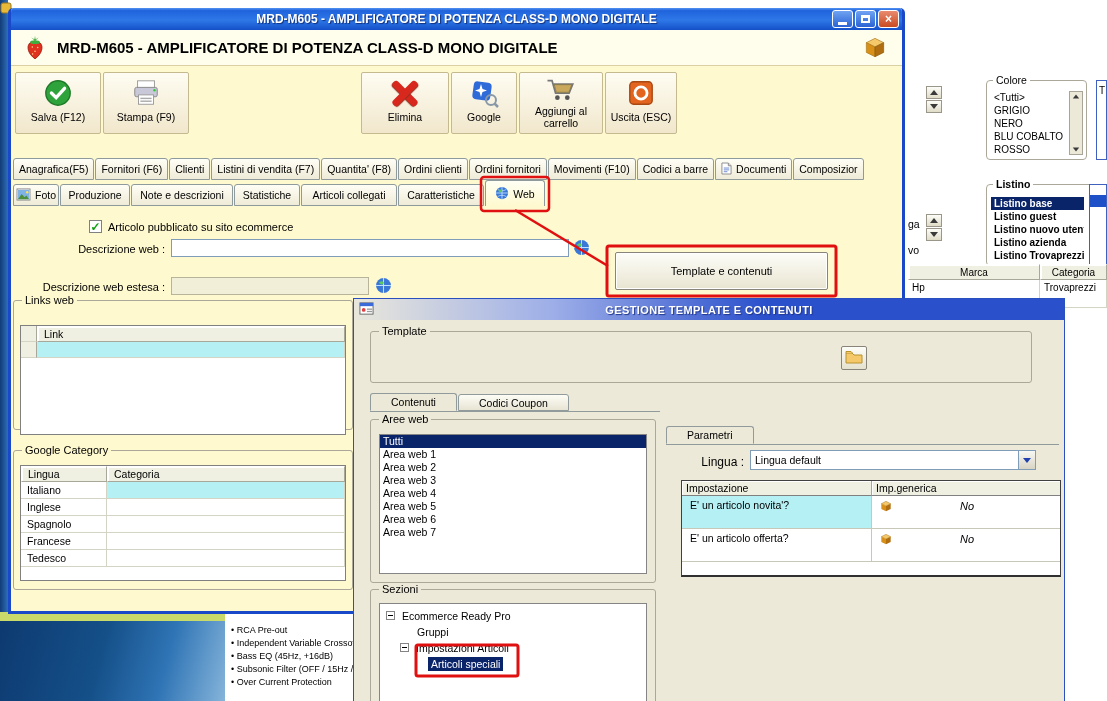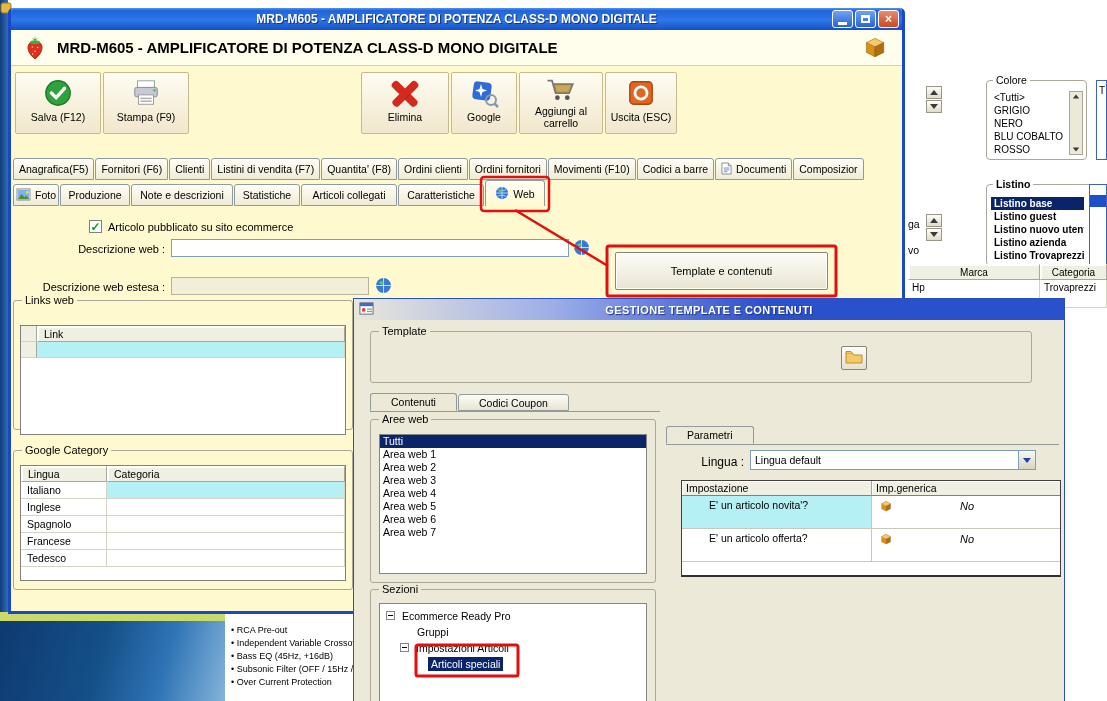--- a/index.html
+++ b/index.html
@@ -111,21 +111,21 @@
   .expander { width:9px; height:9px; border:1px solid #848484; background:#fff; position:relative; flex:0 0 auto; }
   .expander::before { content:""; position:absolute; left:1px; right:1px; top:3px; height:1px; background:#000; }
   .tnode { white-space:nowrap; padding:1px 3px; }
   .tnode.sel { background:#0A246A; color:#fff; }
 
   .ptable { position:absolute; border:1px solid #404040; border-bottom:2px solid #303030; background:#fff; }
   .prow-h { display:flex; height:15px; }
   .ph { background:#EFEFE2; border-right:1px solid #A8A89A; border-bottom:1px solid #808080; font-size:10.5px; line-height:14px; padding-left:4px; box-shadow:inset 1px 1px 0 #fff; }
   .prow { display:flex; height:33px; }
   .pc { border-right:1px solid #C8C8B8; border-bottom:1px solid #C8C8B8; font-size:10.5px; position:relative; background:#fff; }
-  .pname { padding:3px 16px;margin-left:11px; }
+  .pname { padding:3px 8px; }
   .pno { position:absolute; left:88px; top:4px; font-style:italic; font-size:11px; }
   .pcube { position:absolute; left:7px; top:3px; }
 
   .annotations { position:absolute; left:0; top:0; z-index:10; pointer-events:none; }
 </style>
 </head>
 <body>
 
 <div class="screen">
 

